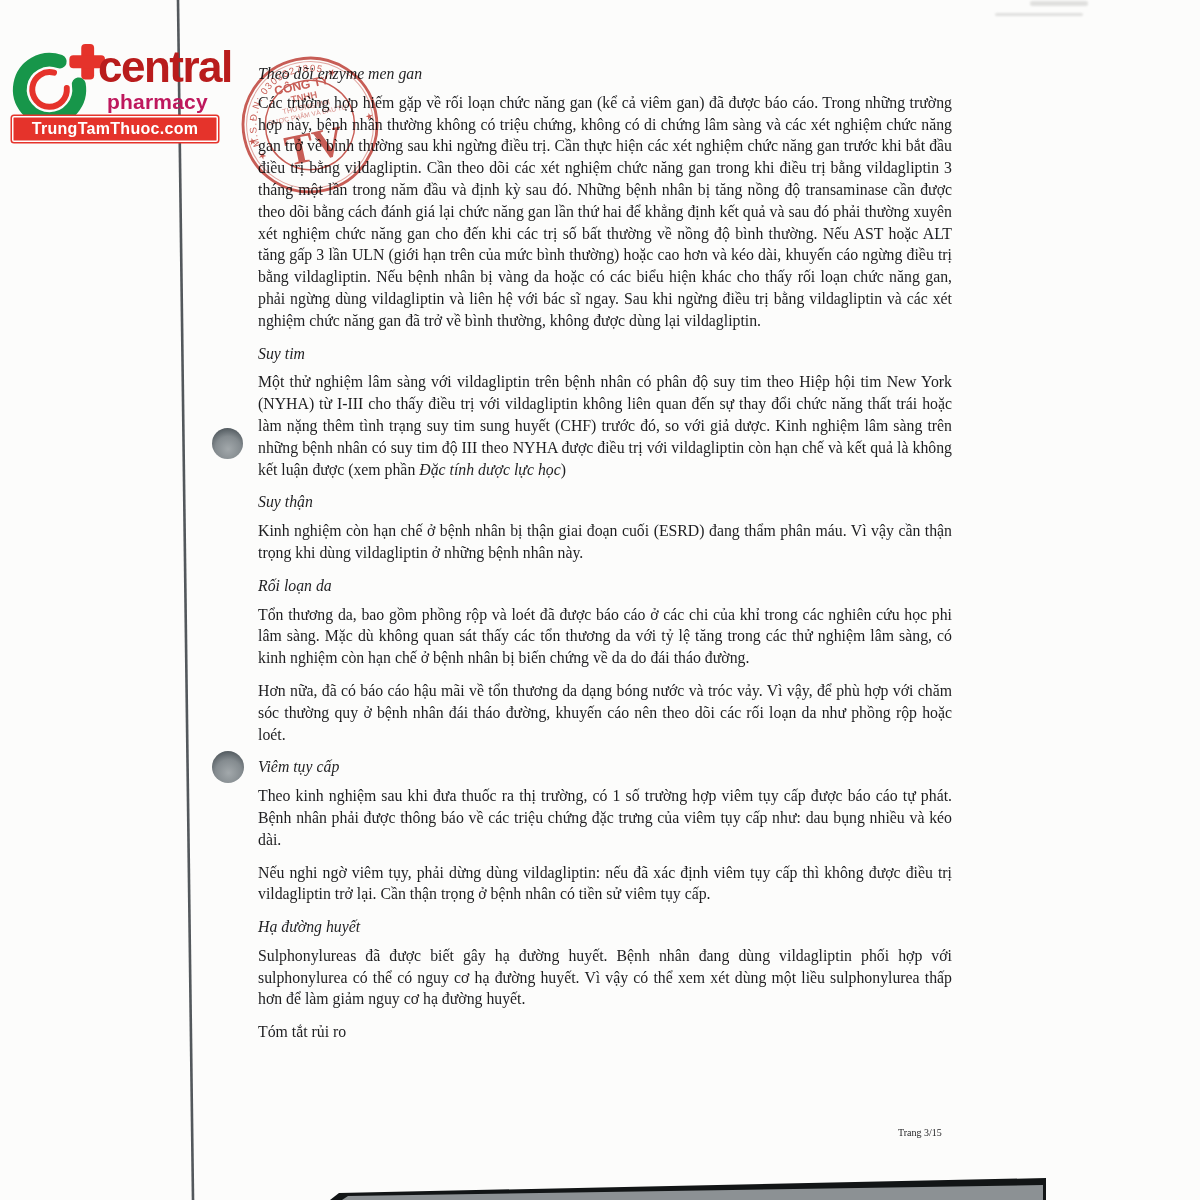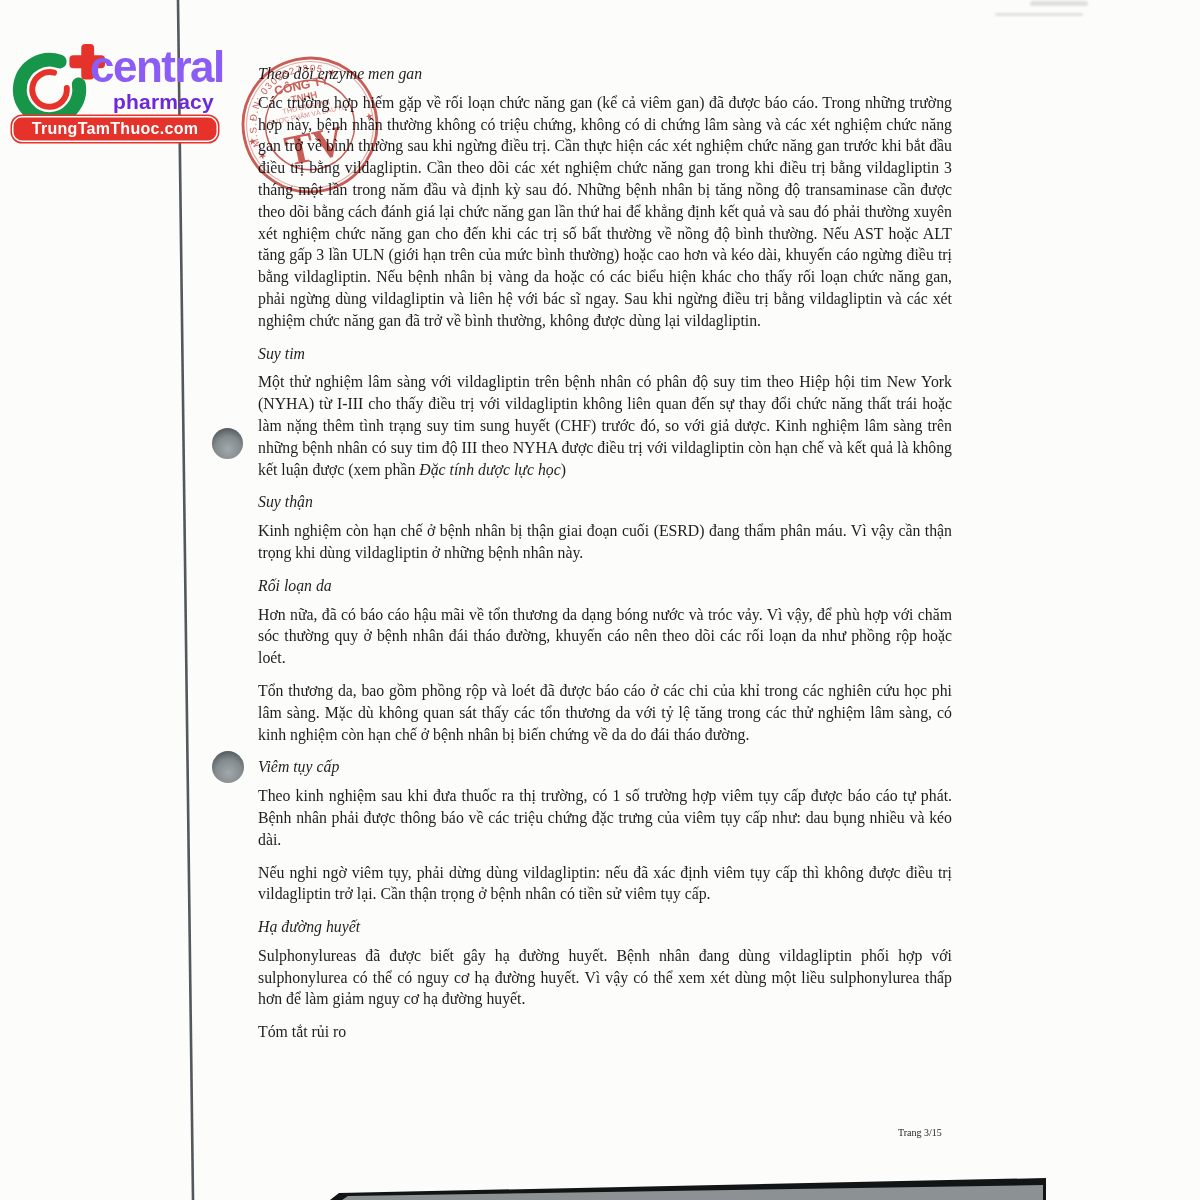--- a/index.html
+++ b/index.html
@@ -24,32 +24,32 @@
   .hole.h2{left:212px;top:751px;width:32px;height:32px;}
 
   .smudge{position:absolute;background:#c9c9c7;filter:blur(1px);opacity:.55;border-radius:2px;}
   .smudge.s1{left:1030px;top:1px;width:58px;height:5px;}
   .smudge.s2{left:995px;top:13px;width:88px;height:3px;}
 
   
   .logo{position:absolute;left:10px;top:36px;width:242px;height:110px;z-index:6;}
   .logo-icon{position:absolute;left:0;top:2px;width:95px;height:95px;}
   .logo-word{
-    position:absolute;left:80px;top:6px;
+    position:absolute;left:88px;top:6px;
     font-family:"Liberation Sans","DejaVu Sans",sans-serif;
-    font-weight:700;font-size:44px;letter-spacing:-1.5px;color:#8b5cf6;
+    font-weight:700;font-size:44px;letter-spacing:-1.5px;color:#b91c1c;
   }
   .logo-sub{
-    position:absolute;left:103px;top:54px;
+    position:absolute;left:97px;top:54px;
     font-family:"Liberation Sans","DejaVu Sans",sans-serif;
-    font-weight:700;font-size:21px;color:#6d28d9;letter-spacing:.2px;
+    font-weight:700;font-size:21px;color:#be185d;letter-spacing:.2px;
   }
   .logo-pill{
     position:absolute;left:2px;top:80px;width:206px;height:26px;
-    background:#e5332b;border-radius:10px;
+    background:#e5332b;border-radius:2px;
     box-shadow:0 0 0 1.5px #e5332b, inset 0 0 0 1.5px #ffffff;
     color:#ffffff;font-family:"Liberation Sans","DejaVu Sans",sans-serif;
     font-weight:700;font-size:16px;line-height:26px;text-align:center;letter-spacing:.3px;
   }
 
   
   .stamp{
     position:absolute;left:234px;top:46px;width:152px;height:158px;
     transform:rotate(-12deg);
     opacity:.82;mix-blend-mode:multiply;z-index:4;
@@ -121,22 +121,22 @@
   </div>
 
   <div class="doc-body">
       <div class="heading h-italic">Theo dõi enzyme men gan</div>
       <p><span>Các trường hợp hiếm gặp về rối loạn chức năng gan (kể cả viêm gan) đã được báo cáo. Trong những trường hợp này, bệnh nhân thường không có triệu chứng, không có di chứng lâm sàng và các xét nghiệm chức năng gan trở về bình thường sau khi ngừng điều trị. Cần thực hiện các xét nghiệm chức năng gan trước khi bắt đầu điều trị bằng vildagliptin. Cần theo dõi các xét nghiệm chức năng gan trong khi điều trị bằng vildagliptin 3 tháng một lần trong năm đầu và định kỳ sau đó. Những bệnh nhân bị tăng nồng độ transaminase cần được theo dõi bằng cách đánh giá lại chức năng gan lần thứ hai để khẳng định kết quả và sau đó phải thường xuyên xét nghiệm chức năng gan cho đến khi các trị số bất thường về nồng độ bình thường. Nếu AST hoặc ALT tăng gấp 3 lần ULN (giới hạn trên của mức bình thường) hoặc cao hơn và kéo dài, khuyến cáo ngừng điều trị bằng vildagliptin. Nếu bệnh nhân bị vàng da hoặc có các biểu hiện khác cho thấy rối loạn chức năng gan, phải ngừng dùng vildagliptin và liên hệ với bác sĩ ngay. Sau khi ngừng điều trị bằng vildagliptin và các xét nghiệm chức năng gan đã trở về bình thường, không được dùng lại vildagliptin.</span></p>
       <div class="heading h-italic">Suy tim</div>
       <p><span>Một thử nghiệm lâm sàng với vildagliptin trên bệnh nhân có phân độ suy tim theo Hiệp hội tim New York (NYHA) từ I-III cho thấy điều trị với vildagliptin không liên quan đến sự thay đổi chức năng thất trái hoặc làm nặng thêm tình trạng suy tim sung huyết (CHF) trước đó, so với giả dược. Kinh nghiệm lâm sàng trên những bệnh nhân có suy tim độ III theo NYHA được điều trị với vildagliptin còn hạn chế và kết quả là không kết luận được (xem phần </span><em>Đặc tính dược lực học</em><span>)</span></p>
       <div class="heading h-italic">Suy thận</div>
       <p><span>Kinh nghiệm còn hạn chế ở bệnh nhân bị thận giai đoạn cuối (ESRD) đang thẩm phân máu. Vì vậy cần thận trọng khi dùng vildagliptin ở những bệnh nhân này.</span></p>
       <div class="heading h-italic">Rối loạn da</div>
+      <p><span>Tổn thương da, bao gồm phồng rộp và loét đã được báo cáo ở các chi của khỉ trong các nghiên cứu học phi lâm sàng. Mặc dù không quan sát thấy các tổn thương da với tỷ lệ tăng trong các thử nghiệm lâm sàng, có kinh nghiệm còn hạn chế ở bệnh nhân bị biến chứng về da do đái tháo đường.</span></p>
       <p><span>Hơn nữa, đã có báo cáo hậu mãi về tổn thương da dạng bóng nước và tróc vảy. Vì vậy, để phù hợp với chăm sóc thường quy ở bệnh nhân đái tháo đường, khuyến cáo nên theo dõi các rối loạn da như phồng rộp hoặc loét.</span></p>
-      <p><span>Tổn thương da, bao gồm phồng rộp và loét đã được báo cáo ở các chi của khỉ trong các nghiên cứu học phi lâm sàng. Mặc dù không quan sát thấy các tổn thương da với tỷ lệ tăng trong các thử nghiệm lâm sàng, có kinh nghiệm còn hạn chế ở bệnh nhân bị biến chứng về da do đái tháo đường.</span></p>
       <div class="heading h-italic">Viêm tụy cấp</div>
       <p><span>Theo kinh nghiệm sau khi đưa thuốc ra thị trường, có 1 số trường hợp viêm tụy cấp được báo cáo tự phát. Bệnh nhân phải được thông báo về các triệu chứng đặc trưng của viêm tụy cấp như: dau bụng nhiều và kéo dài.</span></p>
       <p><span>Nếu nghi ngờ viêm tụy, phải dừng dùng vildagliptin: nếu đã xác định viêm tụy cấp thì không được điều trị vildagliptin trở lại. Cần thận trọng ở bệnh nhân có tiền sử viêm tụy cấp.</span></p>
       <div class="heading h-italic">Hạ đường huyết</div>
       <p><span>Sulphonylureas đã được biết gây hạ đường huyết. Bệnh nhân đang dùng vildagliptin phối hợp với sulphonylurea có thể có nguy cơ hạ đường huyết. Vì vậy có thể xem xét dùng một liều sulphonylurea thấp hơn để làm giảm nguy cơ hạ đường huyết.</span></p>
       <p><span>Tóm tắt rủi ro</span></p>
     </div>
 
   <div class="page-number">Trang 3/15</div>
 

